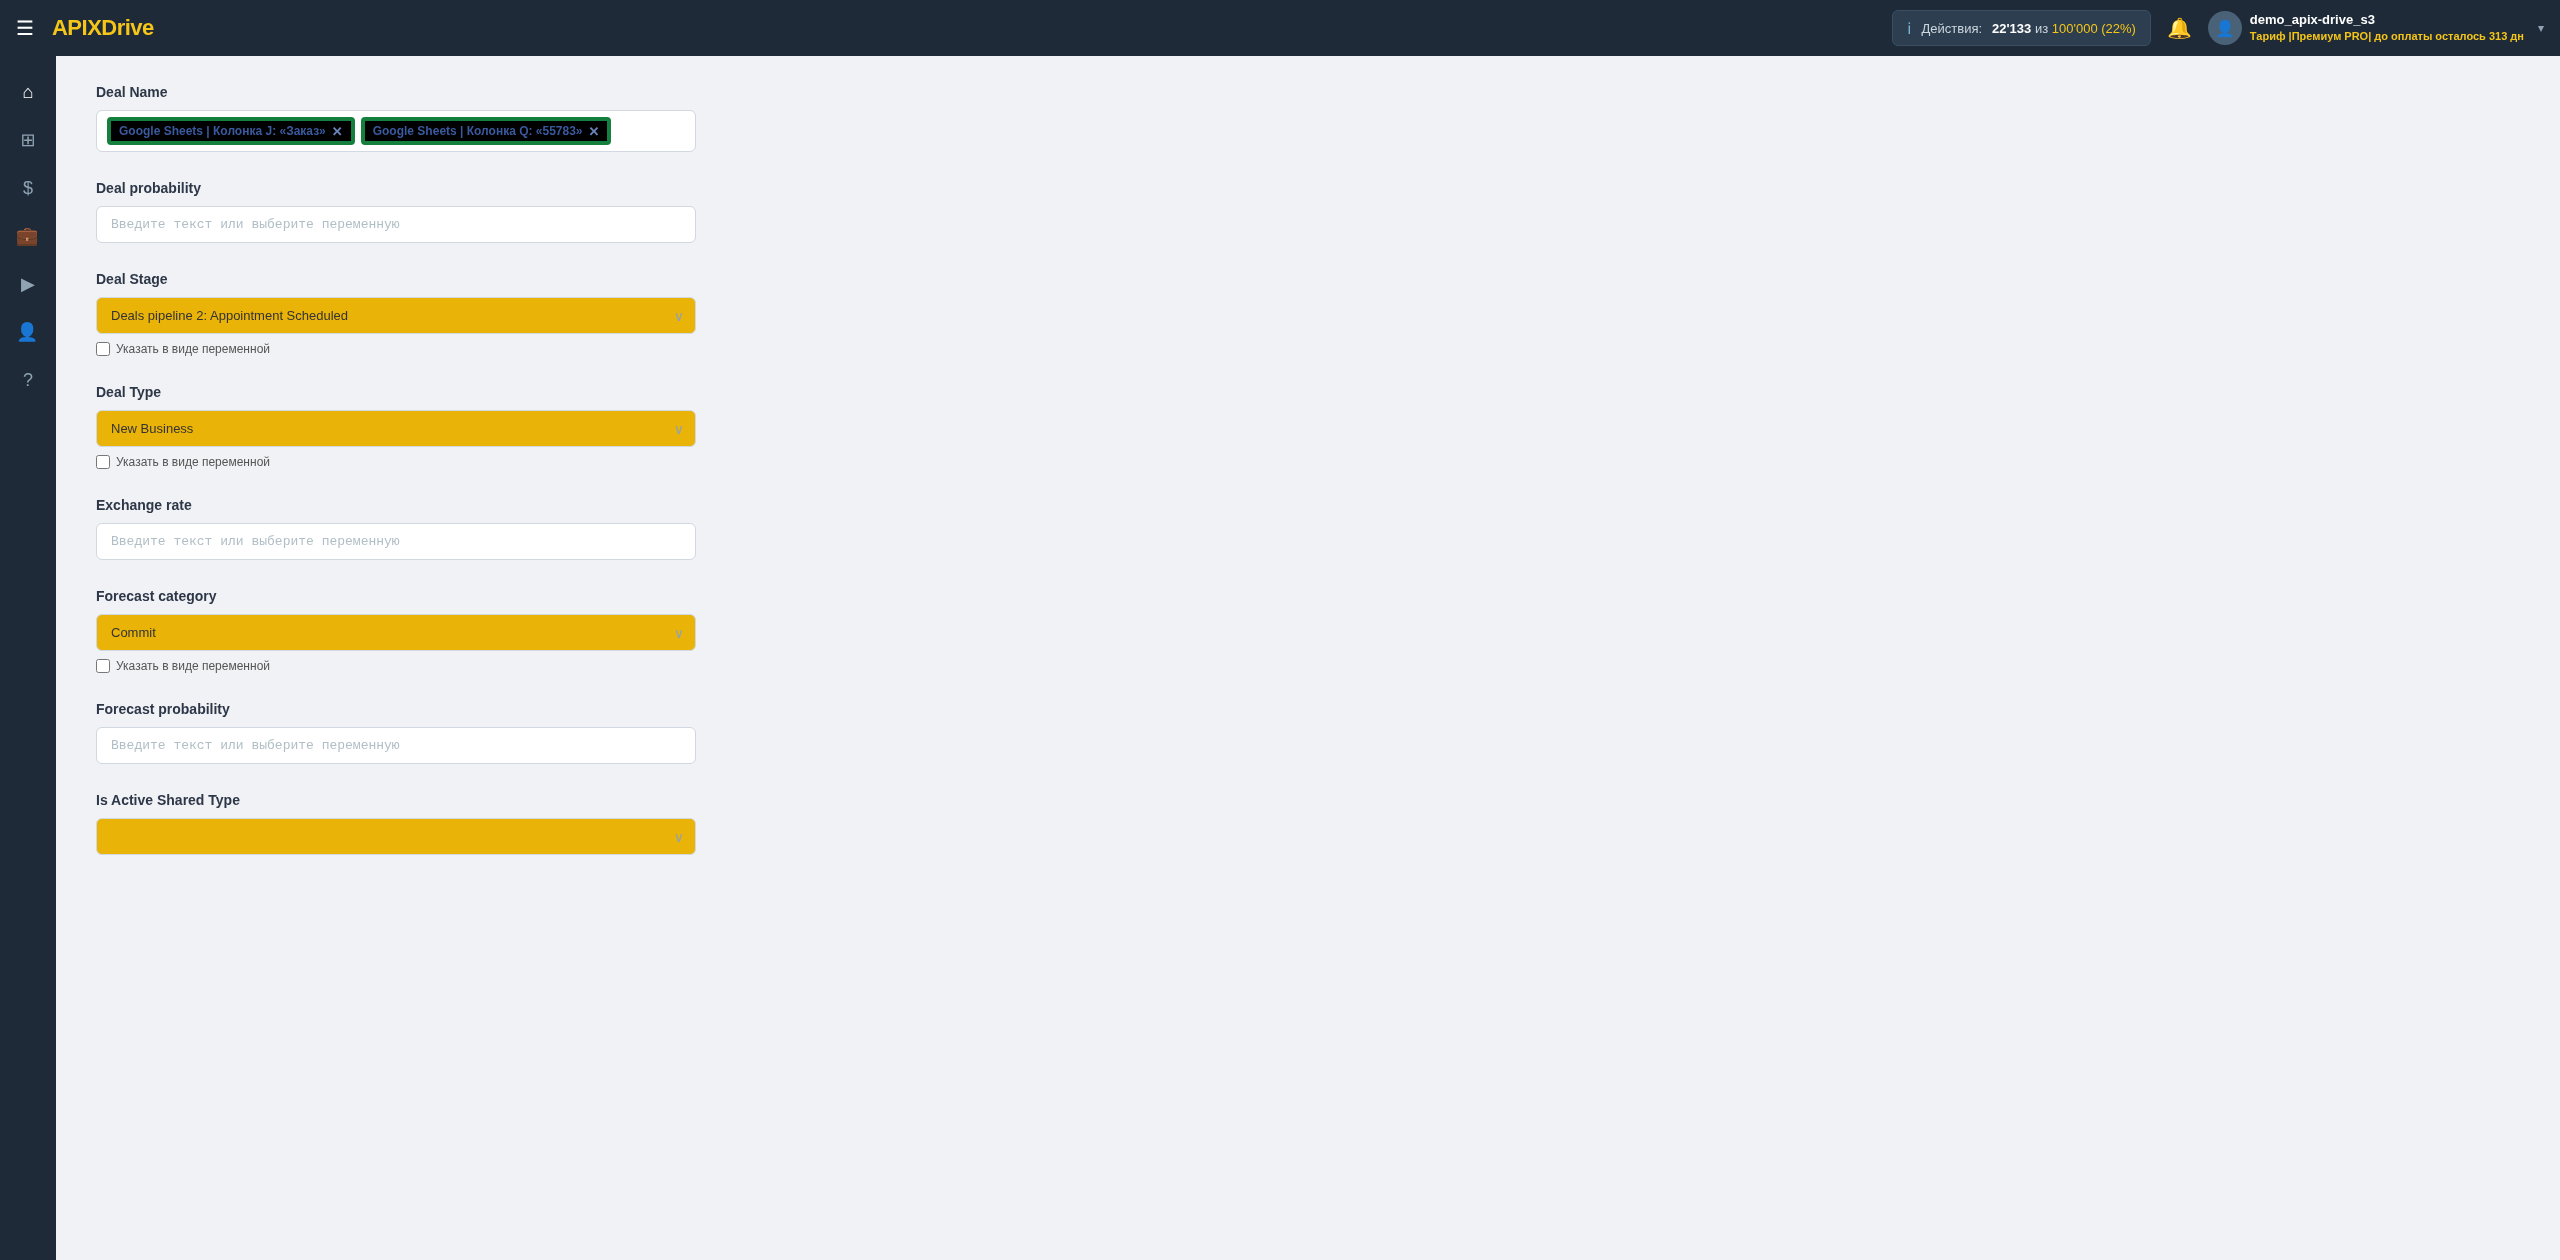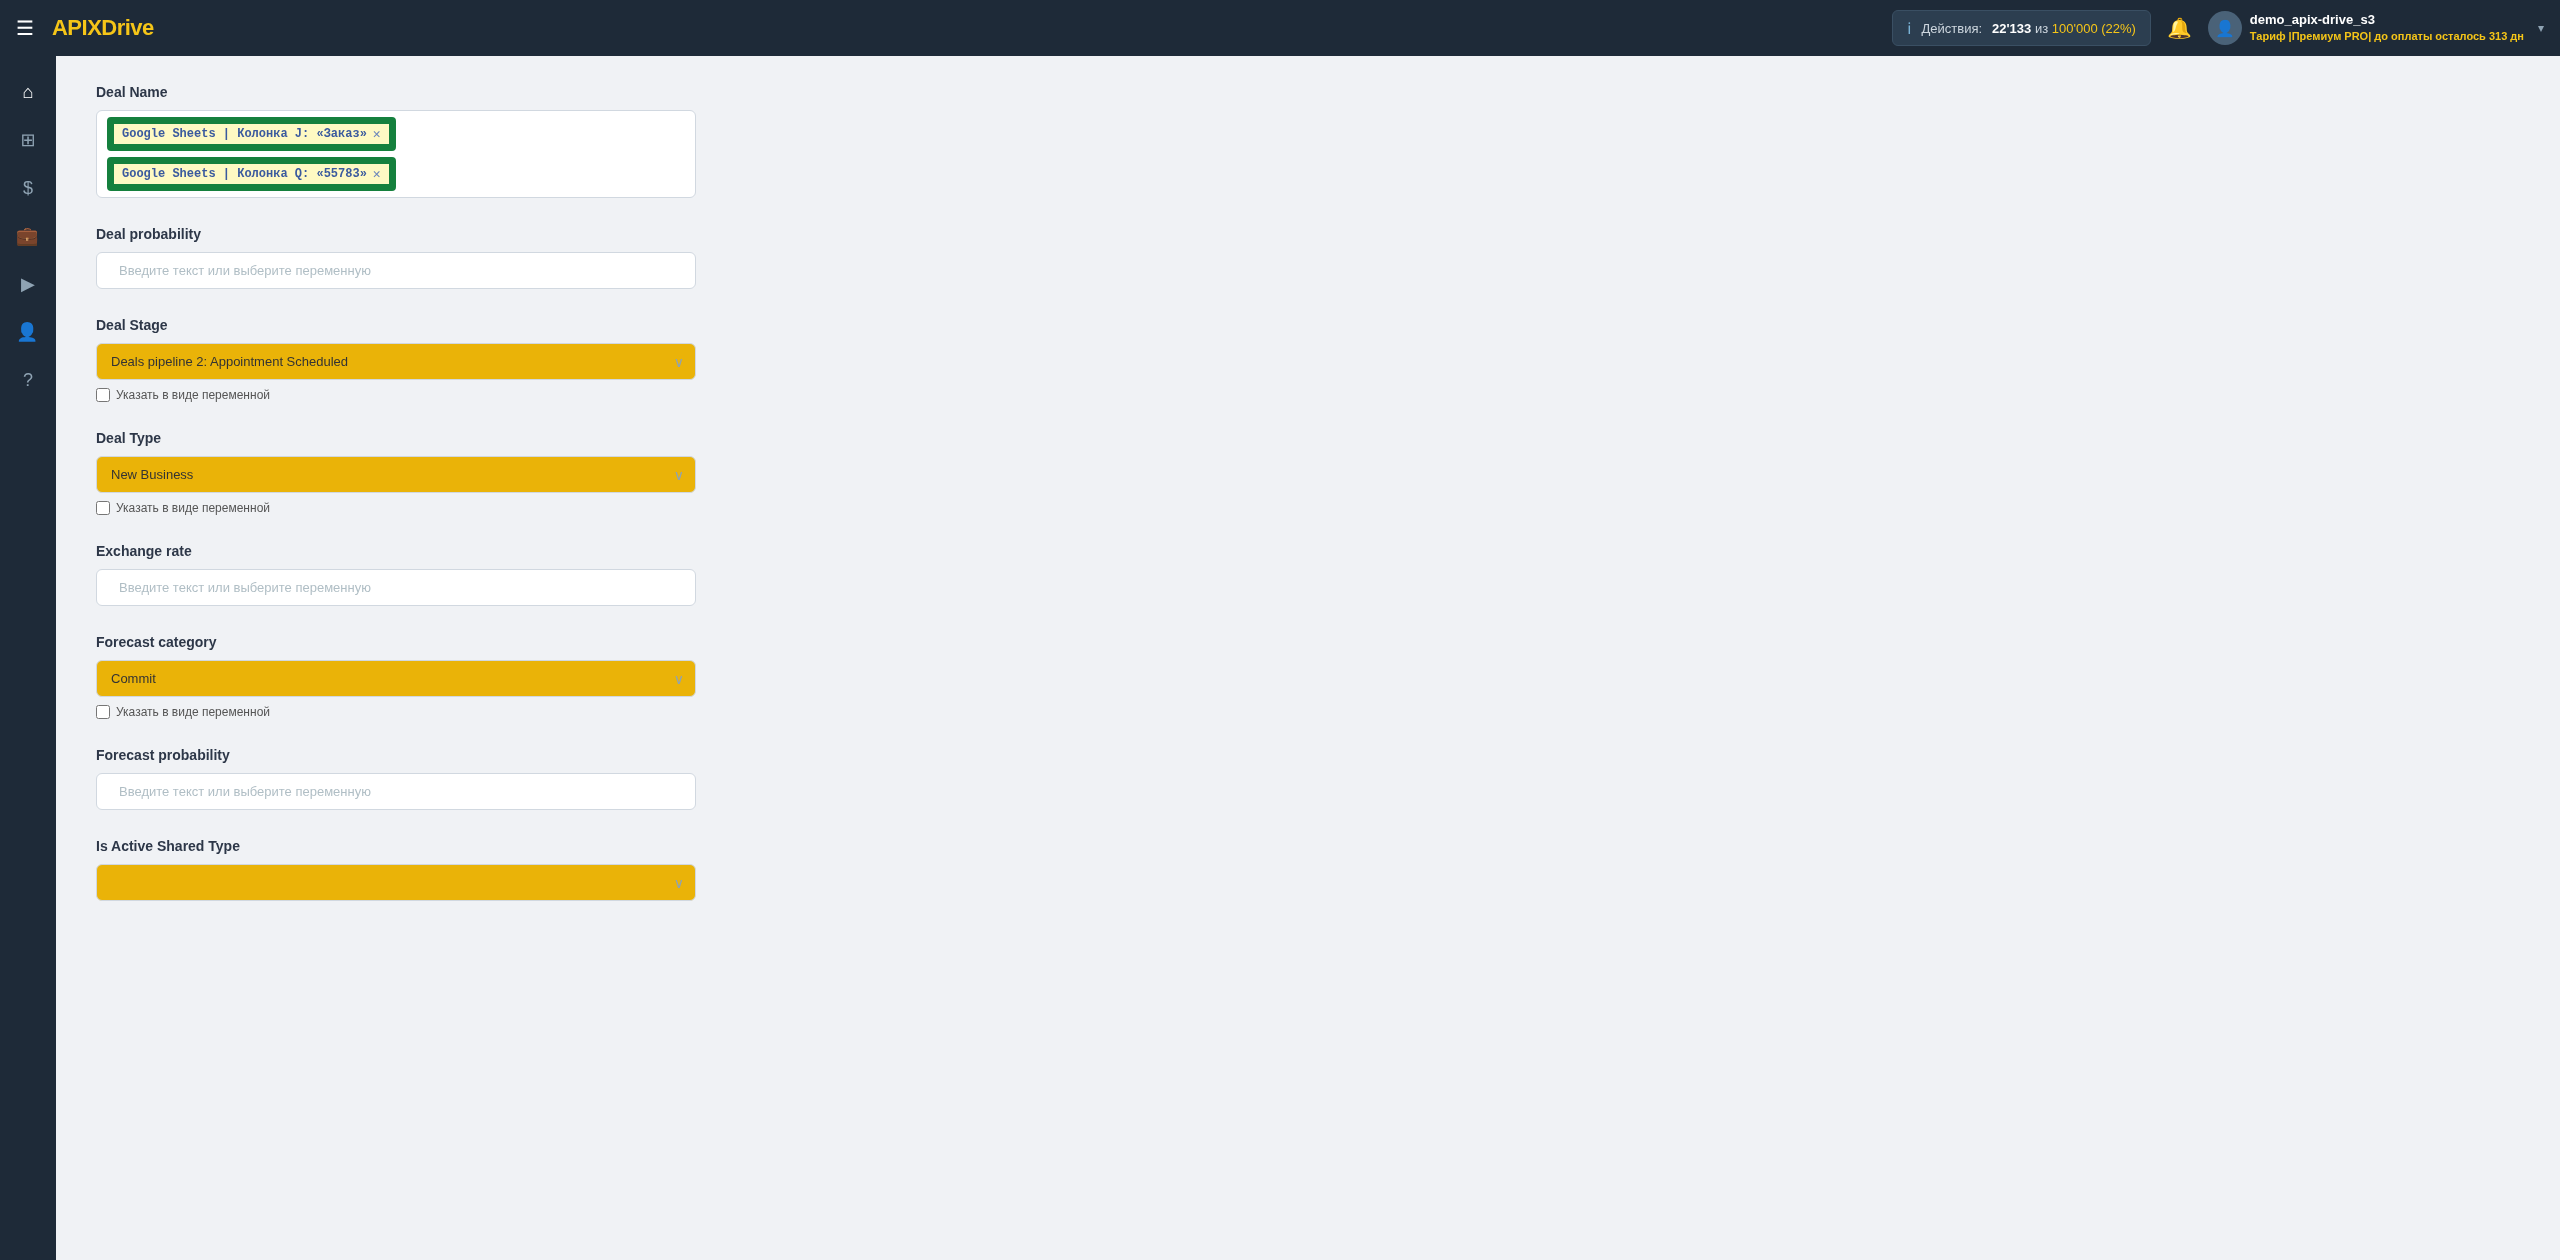--- a/index.html
+++ b/index.html
@@ -135,56 +135,56 @@
     }
     .field-label {
       font-size: 14px;
       font-weight: 600;
       color: #2d3748;
       margin-bottom: 10px;
     }
     .field-input {
       width: 100%;
       max-width: 600px;
-      padding: 10px 22px;
+      padding: 10px 14px;
       border: 1px solid #d1d8e0;
       border-radius: 6px;
       font-size: 13px;
       color: #555;
       background: #fff;
       outline: none;
+      font-family: Liberation Mono, monospace;
     }
     .field-input::placeholder { color: #b0bec5; }
 
     
     .tags-container {
       display: flex;
       align-items: center;
       flex-wrap: wrap;
       gap: 6px;
       width: 100%;
       max-width: 600px;
       padding: 6px 10px;
       border: 1px solid #d1d8e0;
       border-radius: 6px;
       background: #fff;
       min-height: 42px;
     }
     .tag-chip {
       display: inline-flex;
       align-items: center;
-      background: #fef9c3;
-      border: 7px solid #15803d;
+      background: #000000;
+      border: 4px solid #15803d;
       border-radius: 4px;
       padding: 3px 8px;
       font-size: 12px;
       font-weight: 600;
       color: #3a5a9e;
       gap: 6px;
-      font-family: Liberation Mono, monospace;
     }
     .tag-chip .remove {
       cursor: pointer;
       color: #6a85bb;
       font-size: 13px;
       line-height: 1;
     }
 
     
     .field-select-wrapper {

